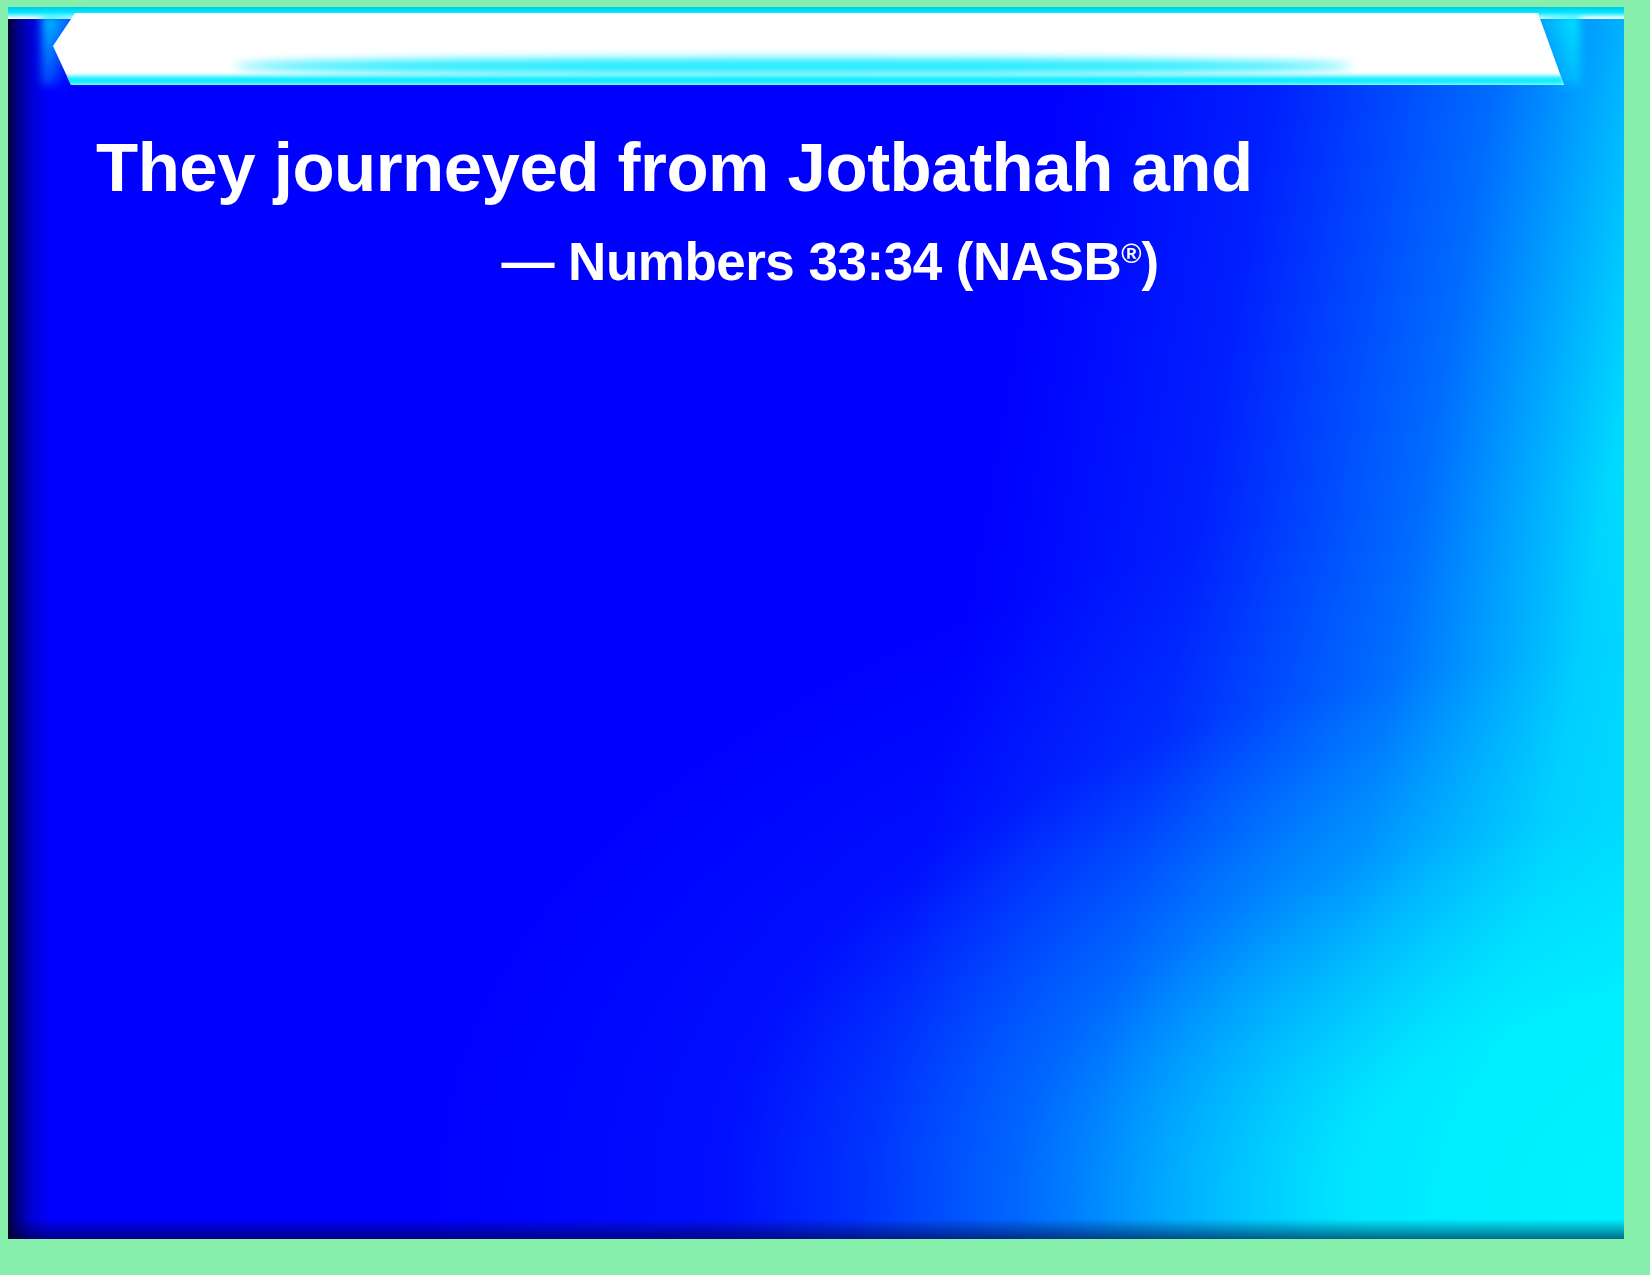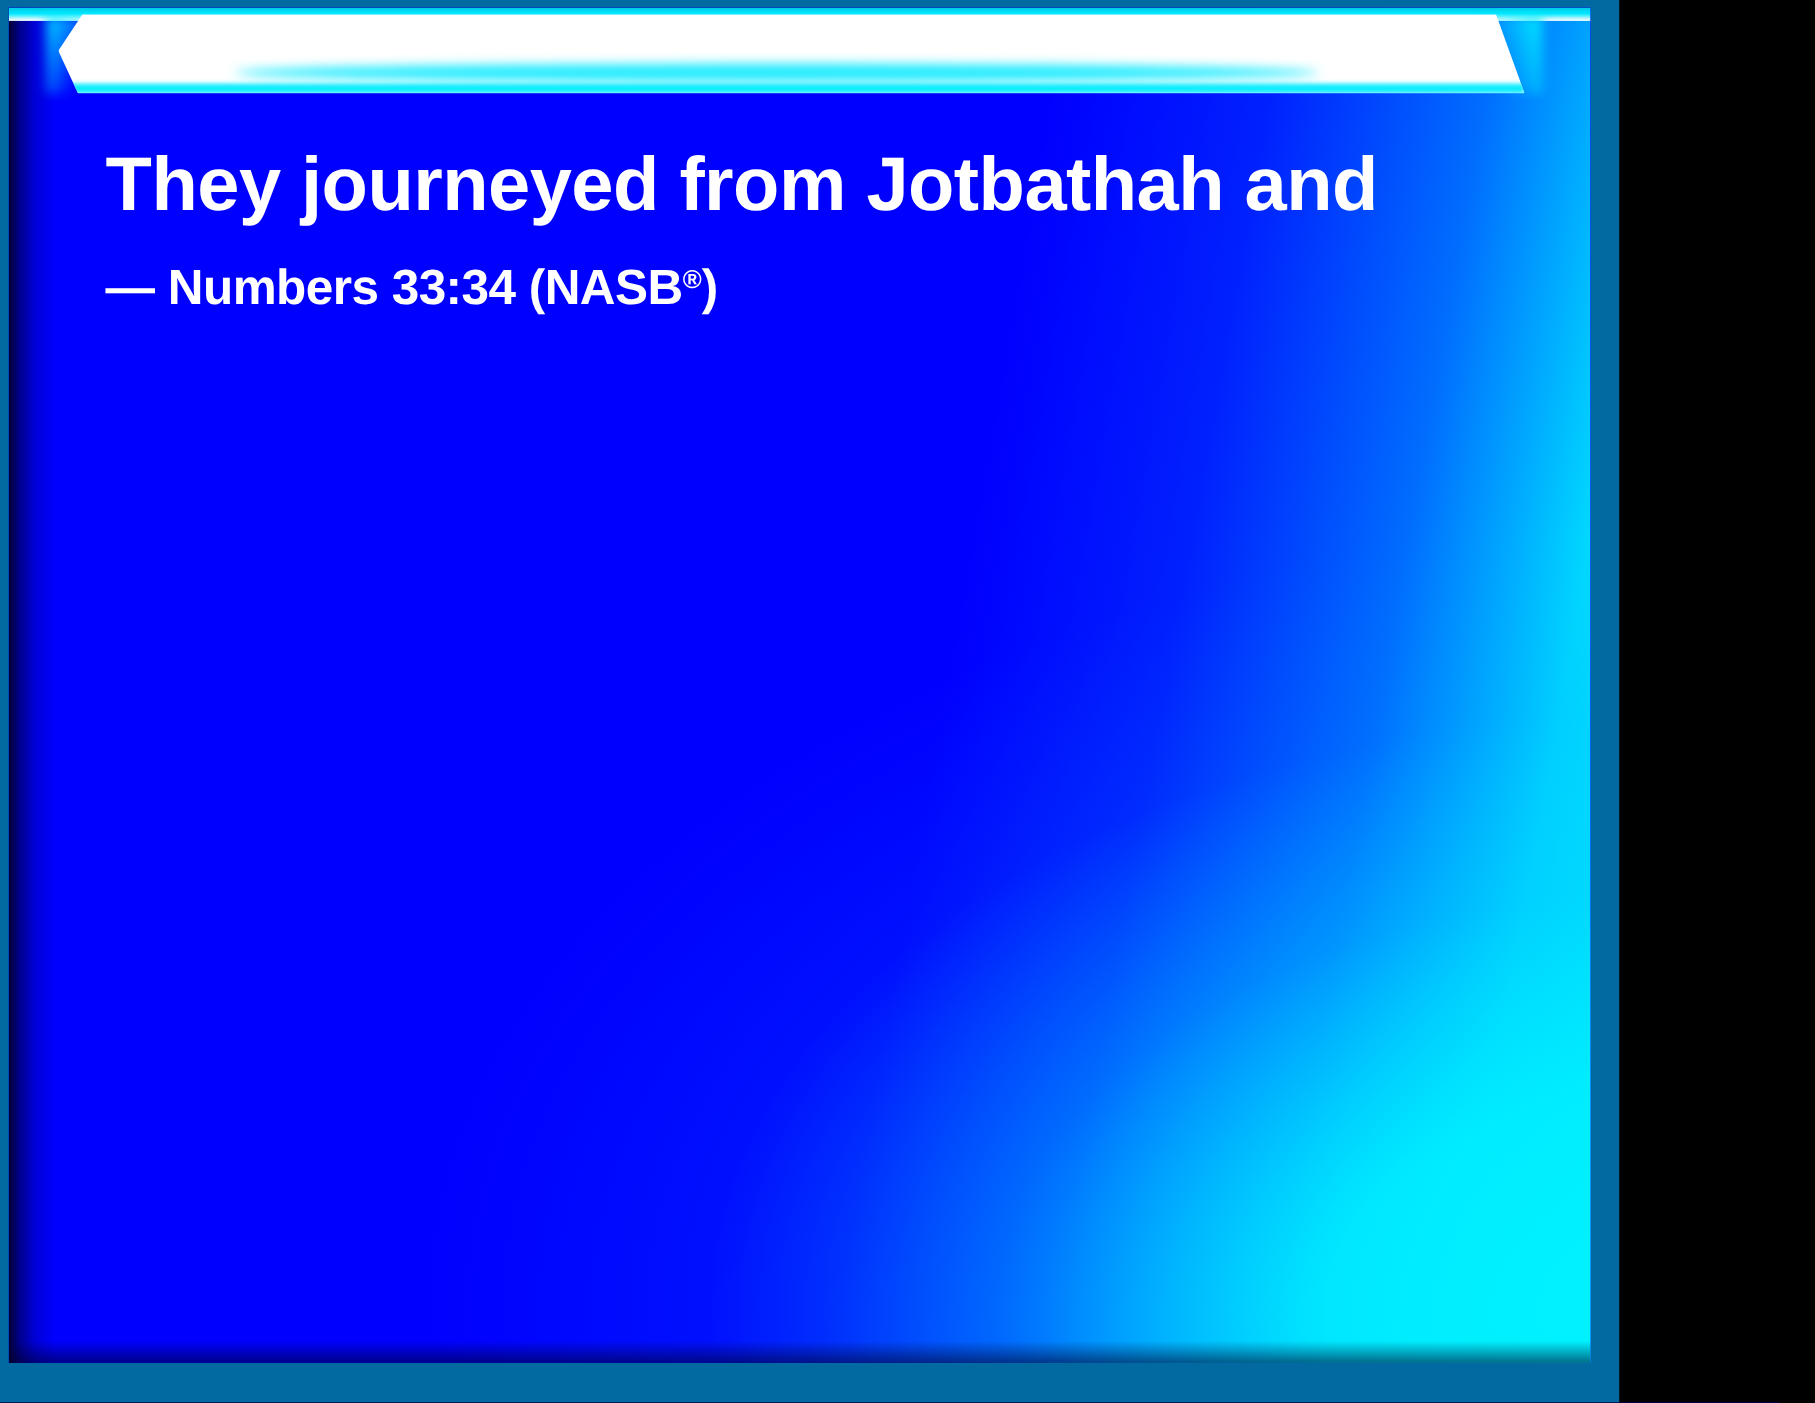--- a/index.html
+++ b/index.html
@@ -9,23 +9,23 @@
     width:1650px;
     height:1275px;
     background:#000000;
     overflow:hidden;
     font-family:"Liberation Sans", sans-serif;
   }
 
   
   .slide {
     position:relative;
-    width:1472px;
+    width:1650px;
     height:1275px;
-    background:#0369a1;
+    background:#86efac;
     overflow:hidden;
   }
 
   
   .canvas {
     position:absolute;
     left:8px;
     top:7px;
     right:26px;
     bottom:36px;
@@ -222,25 +222,25 @@
     font-size:69px;
     line-height:86px;
     letter-spacing:-0.5px;
     white-space:nowrap;
   }
 
   .verse-ref {
     color:#ffffff;
     font-family:"Liberation Sans", sans-serif;
     font-weight:bold;
-    font-size:45px;
+    font-size:53px;
     line-height:86px;
     letter-spacing:-0.5px;
     white-space:nowrap;
-    text-align:left;
+    text-align:center;
     padding-right:12px;
   }
 
   .reg-mark {
     font-size:0.52em;
     vertical-align:0.62em;
     letter-spacing:0;
   }
 </style>
 </head>

